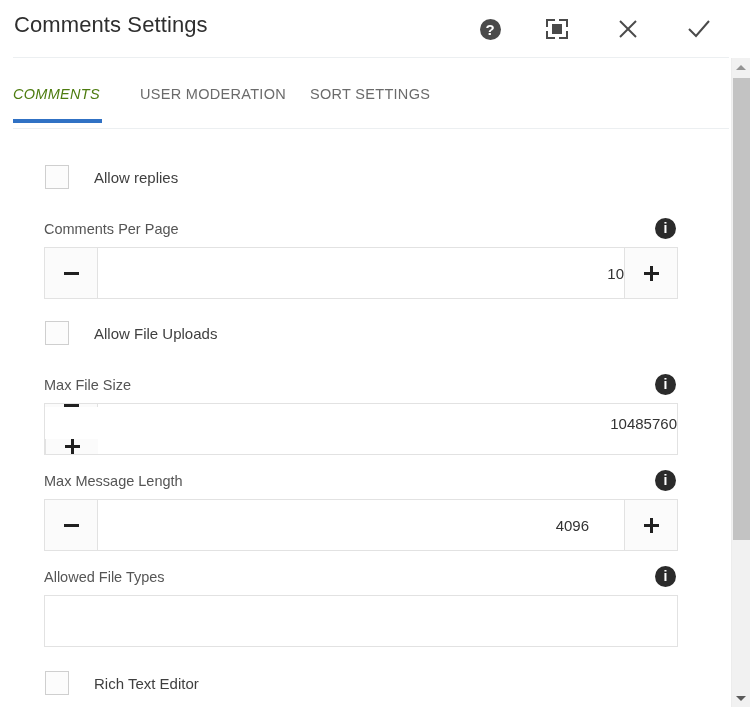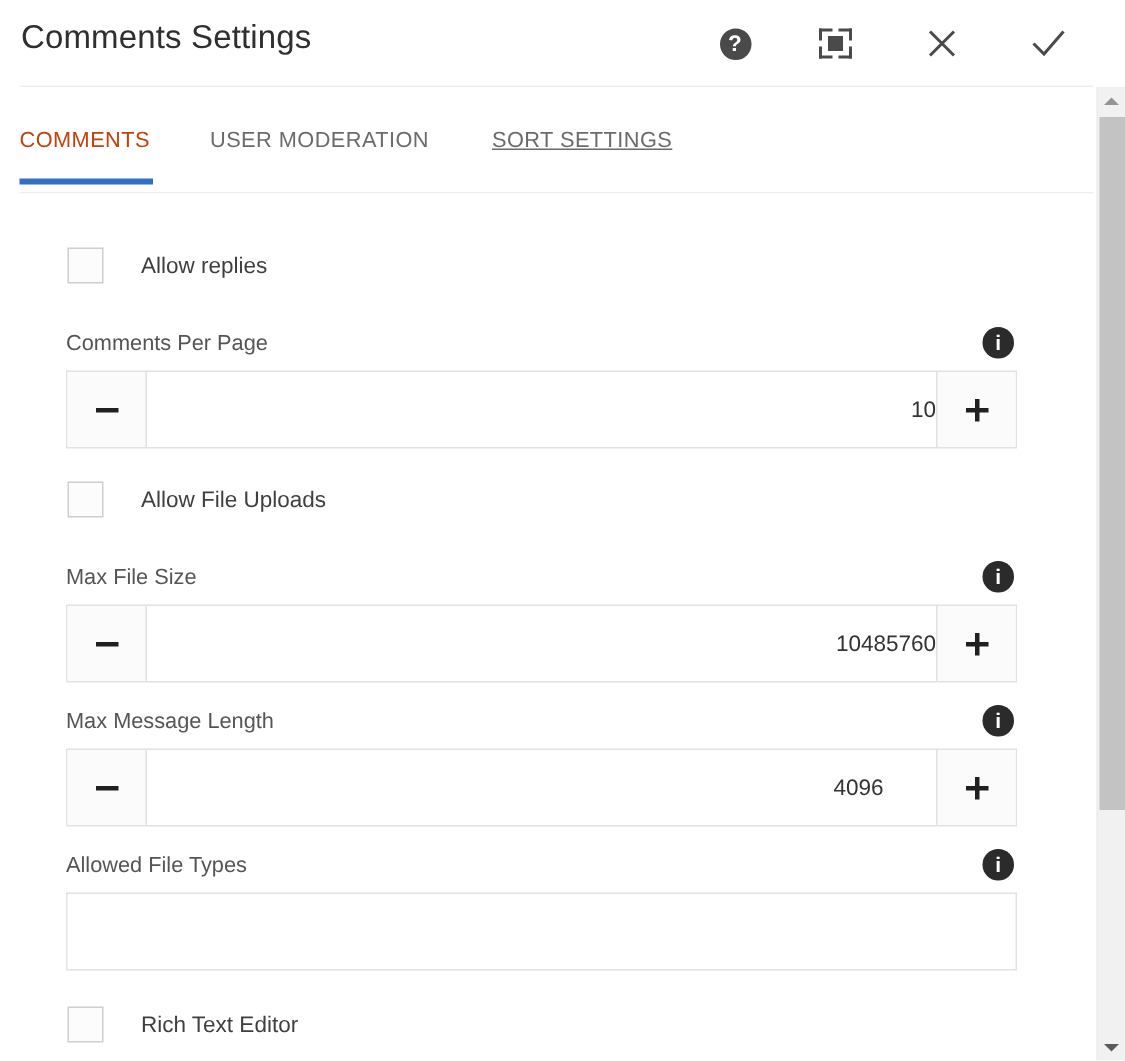--- a/index.html
+++ b/index.html
@@ -93,21 +93,21 @@
   }
   .tab {
     position: absolute;
     top: 28px;
     font-size: 14.5px;
     letter-spacing: .3px;
     color: #6b6b6b;
     white-space: nowrap;
     cursor: pointer;
   }
-  .tab.active { color: #c2410c; }
+  .tab.active { color: #4d7c0f; font-style: italic; }
   .tab-underline {
     position: absolute;
     top: 61px;
     height: 4px;
     background: #3071c4;
   }
   #tabs-bottom-line {
     position: absolute;
     left: 13px; top: 128px;
     width: 716px; height: 1px;
@@ -299,21 +299,21 @@
     <svg width="24" height="22" viewBox="0 0 24 22">
       <polyline points="2,11 9,18 22,3" fill="none" stroke="#4a4a4a" stroke-width="2"></polyline>
     </svg>
   </div>
 </div>
 <div id="hdr-separator"></div>
 
 <div id="tabbar">
   <div class="tab active" style="left:13px;">COMMENTS</div>
   <div class="tab" style="left:140px;">USER MODERATION</div>
-  <div class="tab" style="left:328px;text-decoration:underline;">SORT SETTINGS</div>
+  <div class="tab" style="left:310px;">SORT SETTINGS</div>
   <div class="tab-underline" style="left:13px; width:89px;"></div>
 </div>
 <div id="tabs-bottom-line"></div>
 
 <div id="form">
 
   <div class="check-row" style="top:36px;">
     <span class="checkbox"></span>
     <span class="check-label">Allow replies</span>
   </div>
@@ -330,21 +330,21 @@
       </div>
   </div>
 
   <div class="check-row" style="top:192px;justify-content:space-between;">
     <span class="checkbox"></span>
     <span class="check-label">Allow File Uploads</span>
   </div>
 
   <div class="field-label" style="top:248px;">Max File Size</div>
   <i class="info-icon" style="top:245px;">i</i>
-  <div class="stepper" style="top:274px;">
+  <div class="stepper" style="top:274px;flex-direction:column;">
     <div class="step-btn minus">
         <span class="glyph-minus"></span>
       </div>
     <input class="step-value" type="text" value="10485760" style="">
     <div class="step-btn plus">
         <span class="glyph-plus"></span>
       </div>
   </div>
 
   <div class="field-label" style="top:344px;">Max Message Length</div>

